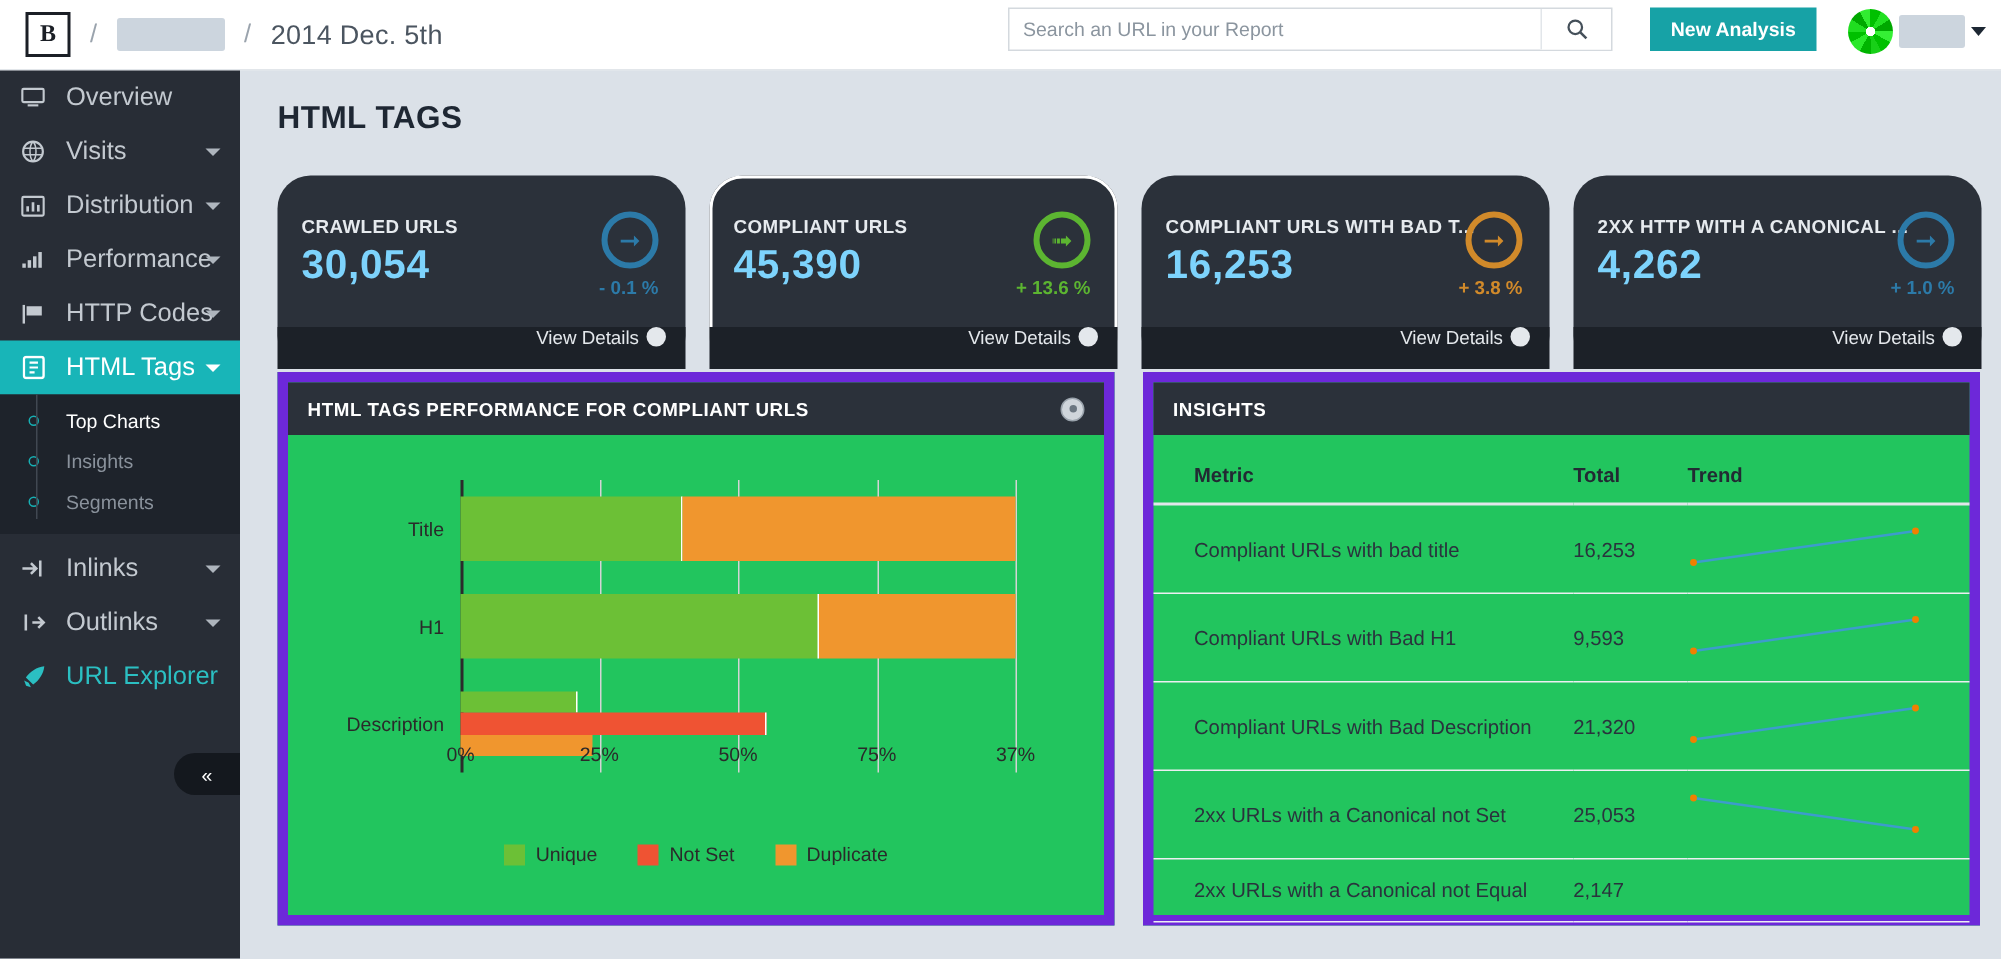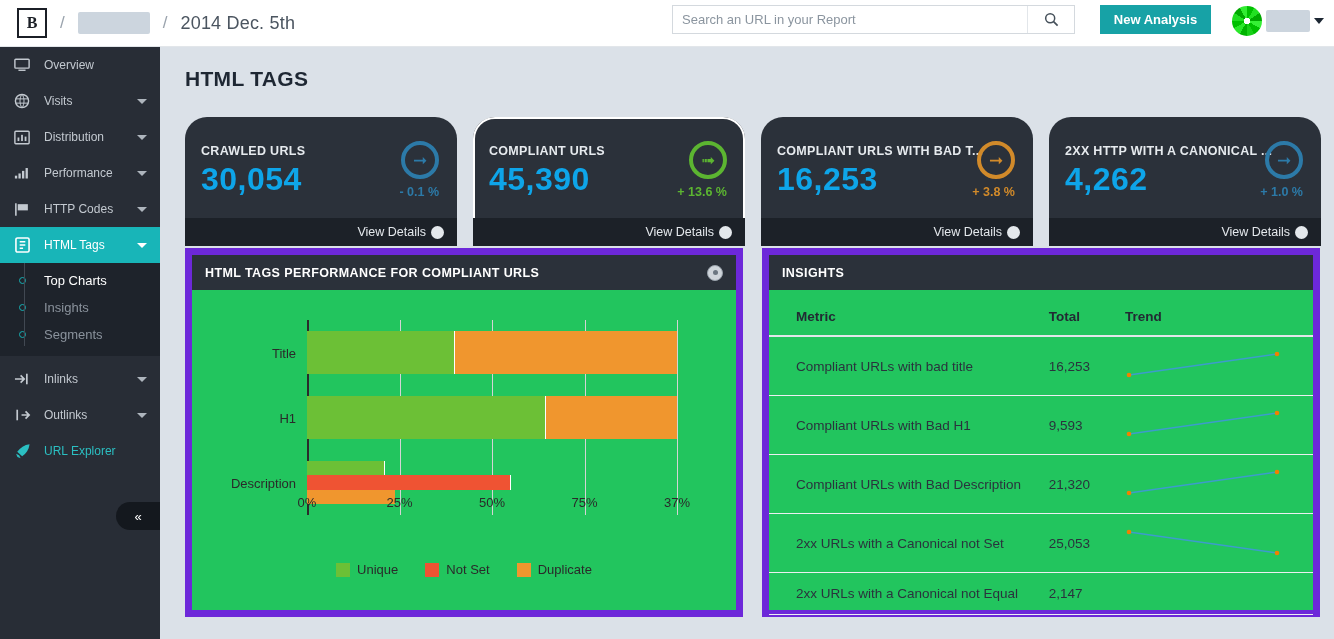--- a/index.html
+++ b/index.html
@@ -77,21 +77,21 @@
   }
 
   
   .sidebar {
     position: absolute; top: 47px; left: 0;
     width: 160px; height: 592px;
     background: #282d36;
   }
   .nav-item {
     height: 36px; display: flex; align-items: center;
-    color: #c3c9d0; font-size: 12px; cursor: pointer; position: relative;
+    color: #c3c9d0; font-size: 17px; cursor: pointer; position: relative;
   }
   .nav-item .nicon {
     width: 44px; text-align: center; font-size: 14px; color: #c3c9d0;
     display: flex; align-items: center; justify-content: center;
   }
   .nav-item.active { background: #18b5b8; color: #ffffff; }
   .nav-item.active .nicon { color: #ffffff; }
   .nav-caret {
     position: absolute; right: 13px;
     width: 0; height: 0; border-left: 5px solid transparent;
@@ -143,36 +143,36 @@
   }
   .card.selected { outline: 2px solid #ffffff; outline-offset: -2px; }
   .card-top { position: relative; height: 89px; }
   .card-label {
     position: absolute; left: 16px; top: 27px;
     font-size: 12.5px; font-weight: bold; color: #e6eaee;
     letter-spacing: .3px; white-space: nowrap;
   }
   .card-value {
     position: absolute; left: 16px; top: 44px;
-    font-size: 32px; font-weight: bold; color: #0ea5e9; letter-spacing: .5px;
+    font-size: 27px; font-weight: bold; color: #7dd3fc; letter-spacing: .5px;
   }
   .card-arrow {
     position: absolute; right: 18px; top: 24px;
     width: 38px; height: 38px; border-radius: 50%;
     border: 4px solid #2c7aa8;
     display: flex; align-items: center; justify-content: center;
     font-size: 17px; color: #2c7aa8; line-height: 1;
   }
   .card-delta {
     position: absolute; right: 18px; top: 68px;
     font-size: 12.5px; font-weight: bold; color: #2c7aa8;
   }
   .card-foot {
     position: absolute; left: 0; right: 0; bottom: 0; height: 28px;
-    background: #1c2128; display: flex; align-items: center;
+    background: #1c2128; display: flex; 
     justify-content: flex-end; padding-right: 13px; gap: 5px;
   }
   .card-foot span { font-size: 12.5px; color: #e4e8ec; }
   .foot-circ {
     width: 13px; height: 13px; border-radius: 50%; background: #e4e8ec;
     color: #1c2128; font-size: 10px; line-height: 13px; text-align: center;
   }
 
   
   .panel { position: absolute; background: #22c55e; border: 7px solid #6d28d9; }

